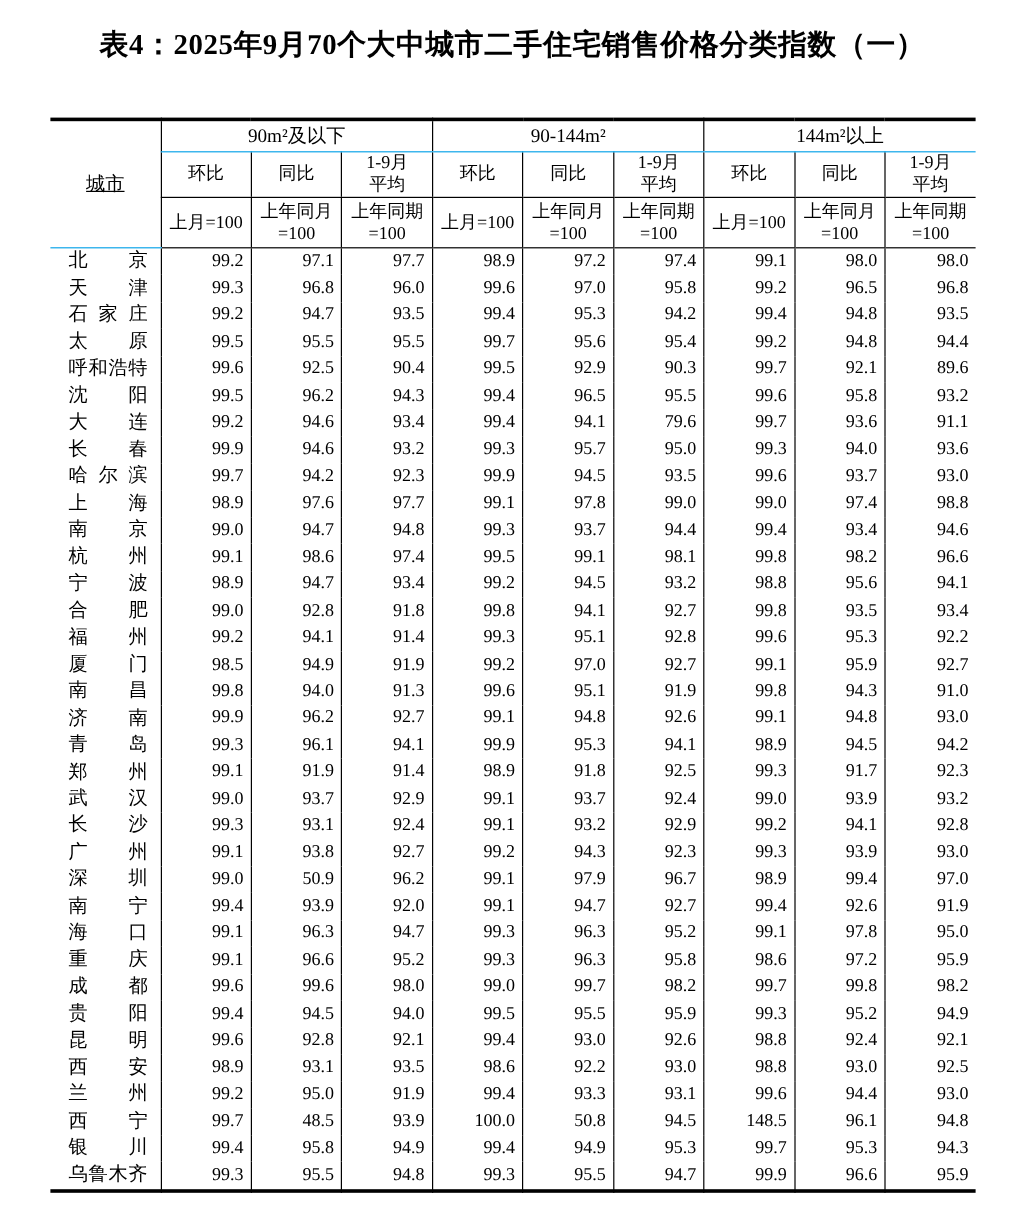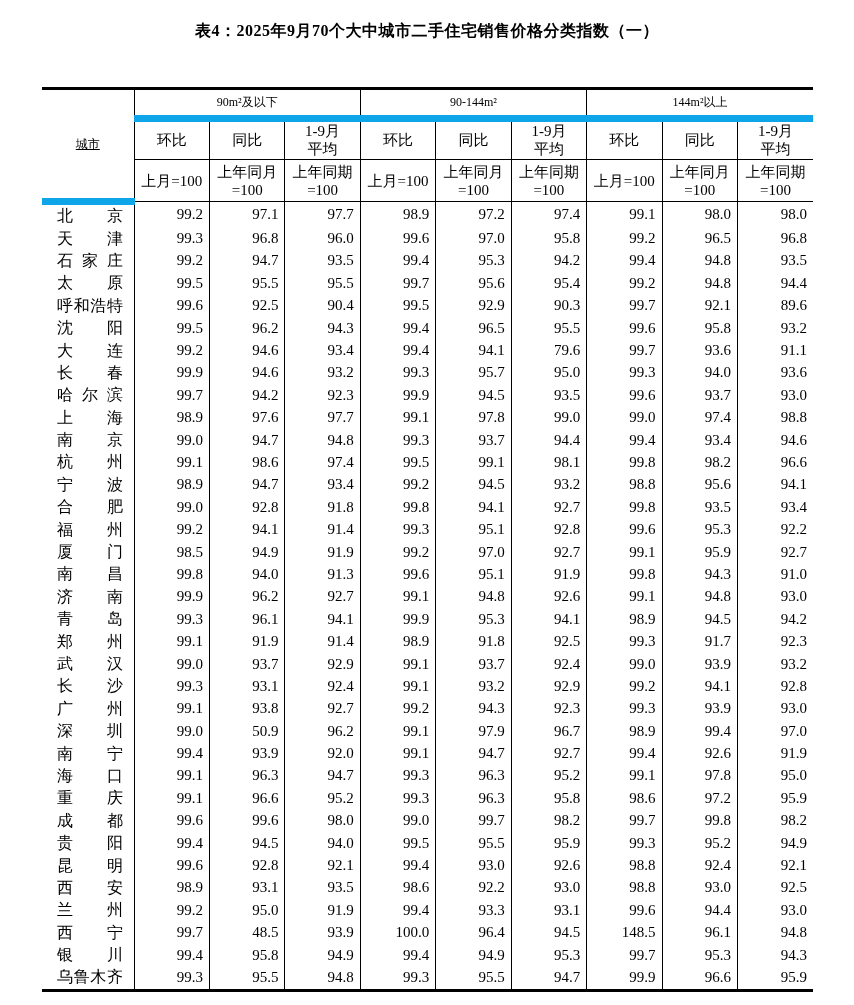--- a/index.html
+++ b/index.html
@@ -8,21 +8,21 @@
     width: 854px;
     height: 1005px;
     background: #ffffff;
     color: #000000;
     font-family: "Liberation Serif", "DejaVu Serif", serif;
     overflow: hidden;
   }
   .page-title {
     margin: 21px 0 0 0;
     text-align: center;
-    font-size: 16px;
+    font-size: 24px;
     font-weight: bold;
     letter-spacing: 0.5px;
   }
   table.index-table {
     border-collapse: collapse;
     table-layout: fixed;
     width: 771px;
     margin: 45px 0 0 42px;
     border-top: 3px solid #000;
     border-bottom: 3px solid #000;
@@ -39,23 +39,23 @@
   .vline { border-left: 1px solid #000; }
 
   th.city-h {
     font-size: 16px;
     text-align: center;
     border-bottom: 1px solid #000;
     text-decoration: underline;
   }
   tr.grp-row th {
     height: 25px;
-    font-size: 12px;
+    font-size: 16px;
     text-align: center;
-    border-bottom: 7px solid #0ea5e9;
+    border-bottom: 1px solid #0ea5e9;
   }
   tr.metric-row th {
     height: 37px;
     font-size: 15px;
     text-align: center;
     line-height: 1.15;
     white-space: pre-line;
     border-bottom: 1px solid #000;
   }
   tr.base-row th {
@@ -694,21 +694,21 @@
         <td class="city-cell">
           <div class="city-wrap">
             <span>西</span>
             <span>宁</span>
           </div>
         </td>
         <td class="val-cell vline">99.7</td>
         <td class="val-cell vline">48.5</td>
         <td class="val-cell vline">93.9</td>
         <td class="val-cell vline">100.0</td>
-        <td class="val-cell vline">96.4</td>
+        <td class="val-cell vline">50.8</td>
         <td class="val-cell vline">94.5</td>
         <td class="val-cell vline">148.5</td>
         <td class="val-cell vline">96.1</td>
         <td class="val-cell vline">94.8</td>
       </tr>
       <tr>
         <td class="city-cell">
           <div class="city-wrap">
             <span>银</span>
             <span>川</span>

